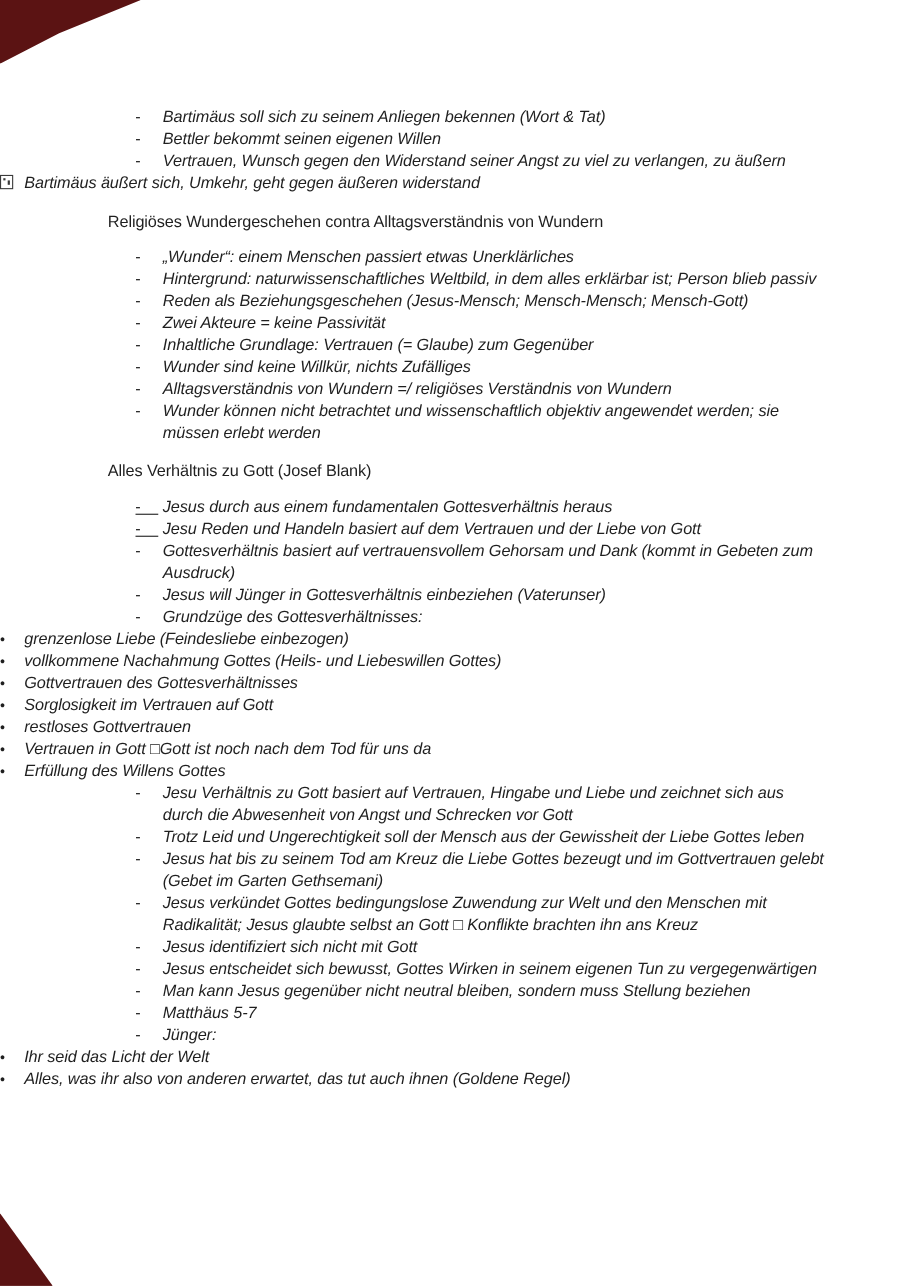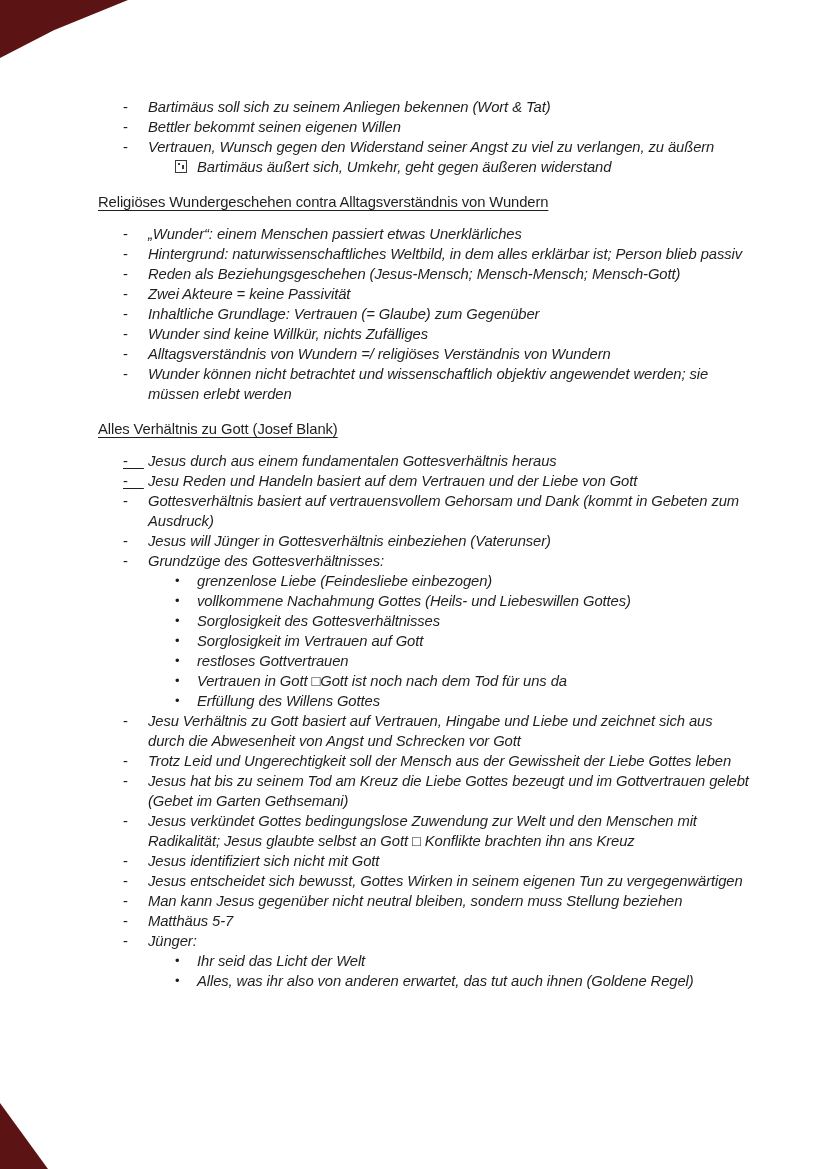--- a/index.html
+++ b/index.html
@@ -17,28 +17,27 @@
   .corner{position:absolute;background:#5b1313;}
   .corner.tl{left:0;top:0;width:128px;height:58px;
     clip-path:polygon(0 0,100% 0,42% 52%,0 100%);}
   .corner.bl{left:0;bottom:0;width:48px;height:66px;
     clip-path:polygon(0 0,100% 100%,0 100%);}
 
   .doc{position:absolute;left:0;top:0;right:0;padding-top:97px;}
 
   .heading{
     margin:15px 76px 12px 98px;
-    text-decoration:underline;
     text-underline-offset:3px;
     text-decoration-thickness:1px;
   }
 
   .item{display:flex;margin-right:76px;}
   .item.lvl1{margin-left:123px;}
-  .item.lvl2{margin-left:175px;}
+  .item.lvl2{}
   .item.gap-top{margin-top:5px;}
   .marker{flex:0 0 auto;display:inline-block;}
   .lvl1 .marker{width:25px;}
   .lvl2 .marker{width:22px;}
   .text{flex:1 1 auto;min-width:0;font-style:italic;}
 
   .m-dash-u{text-decoration:underline;text-underline-offset:2px;overflow:hidden;white-space:pre;}
   .m-dot{font-size:13px;}
   
   .m-tofu::before,.m-tofu-tall::before{
@@ -132,21 +131,21 @@
       <div class="item lvl2">
         <span class="marker m-dot">•</span>
         <span class="text">grenzenlose Liebe (Feindesliebe einbezogen)</span>
       </div>
       <div class="item lvl2">
         <span class="marker m-dot">•</span>
         <span class="text">vollkommene Nachahmung Gottes (Heils- und Liebeswillen Gottes)</span>
       </div>
       <div class="item lvl2">
         <span class="marker m-dot">•</span>
-        <span class="text">Sorglosigkeit des Gottesverhältnisses</span>
+        <span class="text">Gottvertrauen des Gottesverhältnisses</span>
       </div>
       <div class="item lvl2">
         <span class="marker m-dot">•</span>
         <span class="text">Sorglosigkeit im Vertrauen auf Gott</span>
       </div>
       <div class="item lvl2">
         <span class="marker m-dot">•</span>
         <span class="text">restloses Gottvertrauen</span>
       </div>
       <div class="item lvl2">

